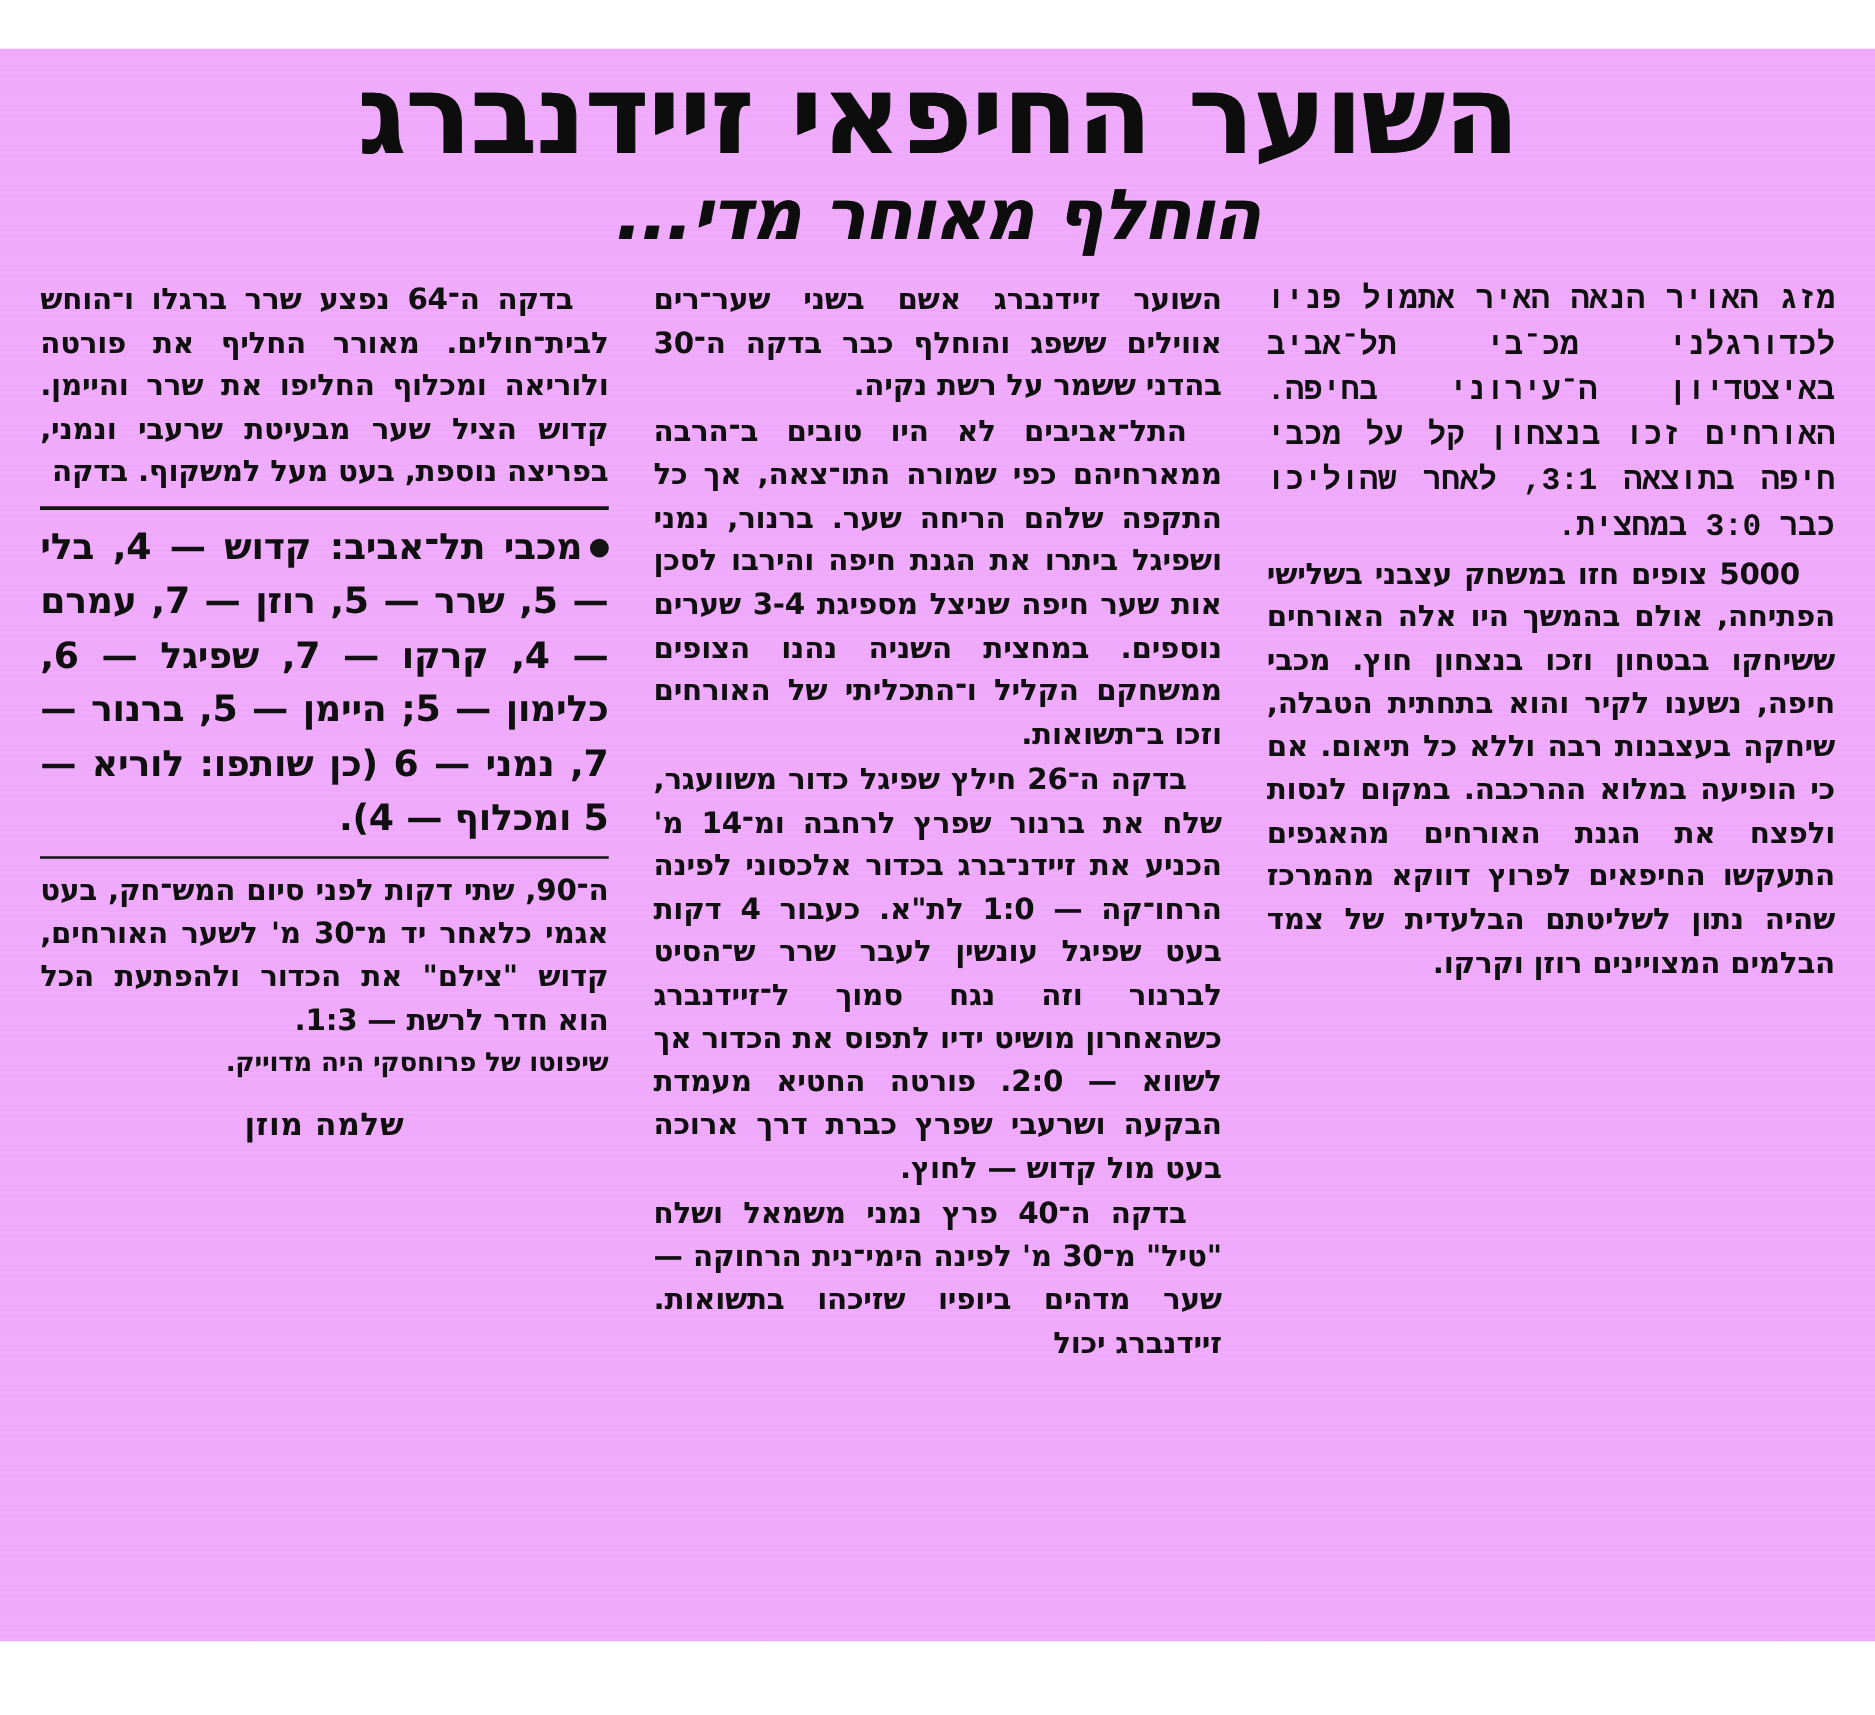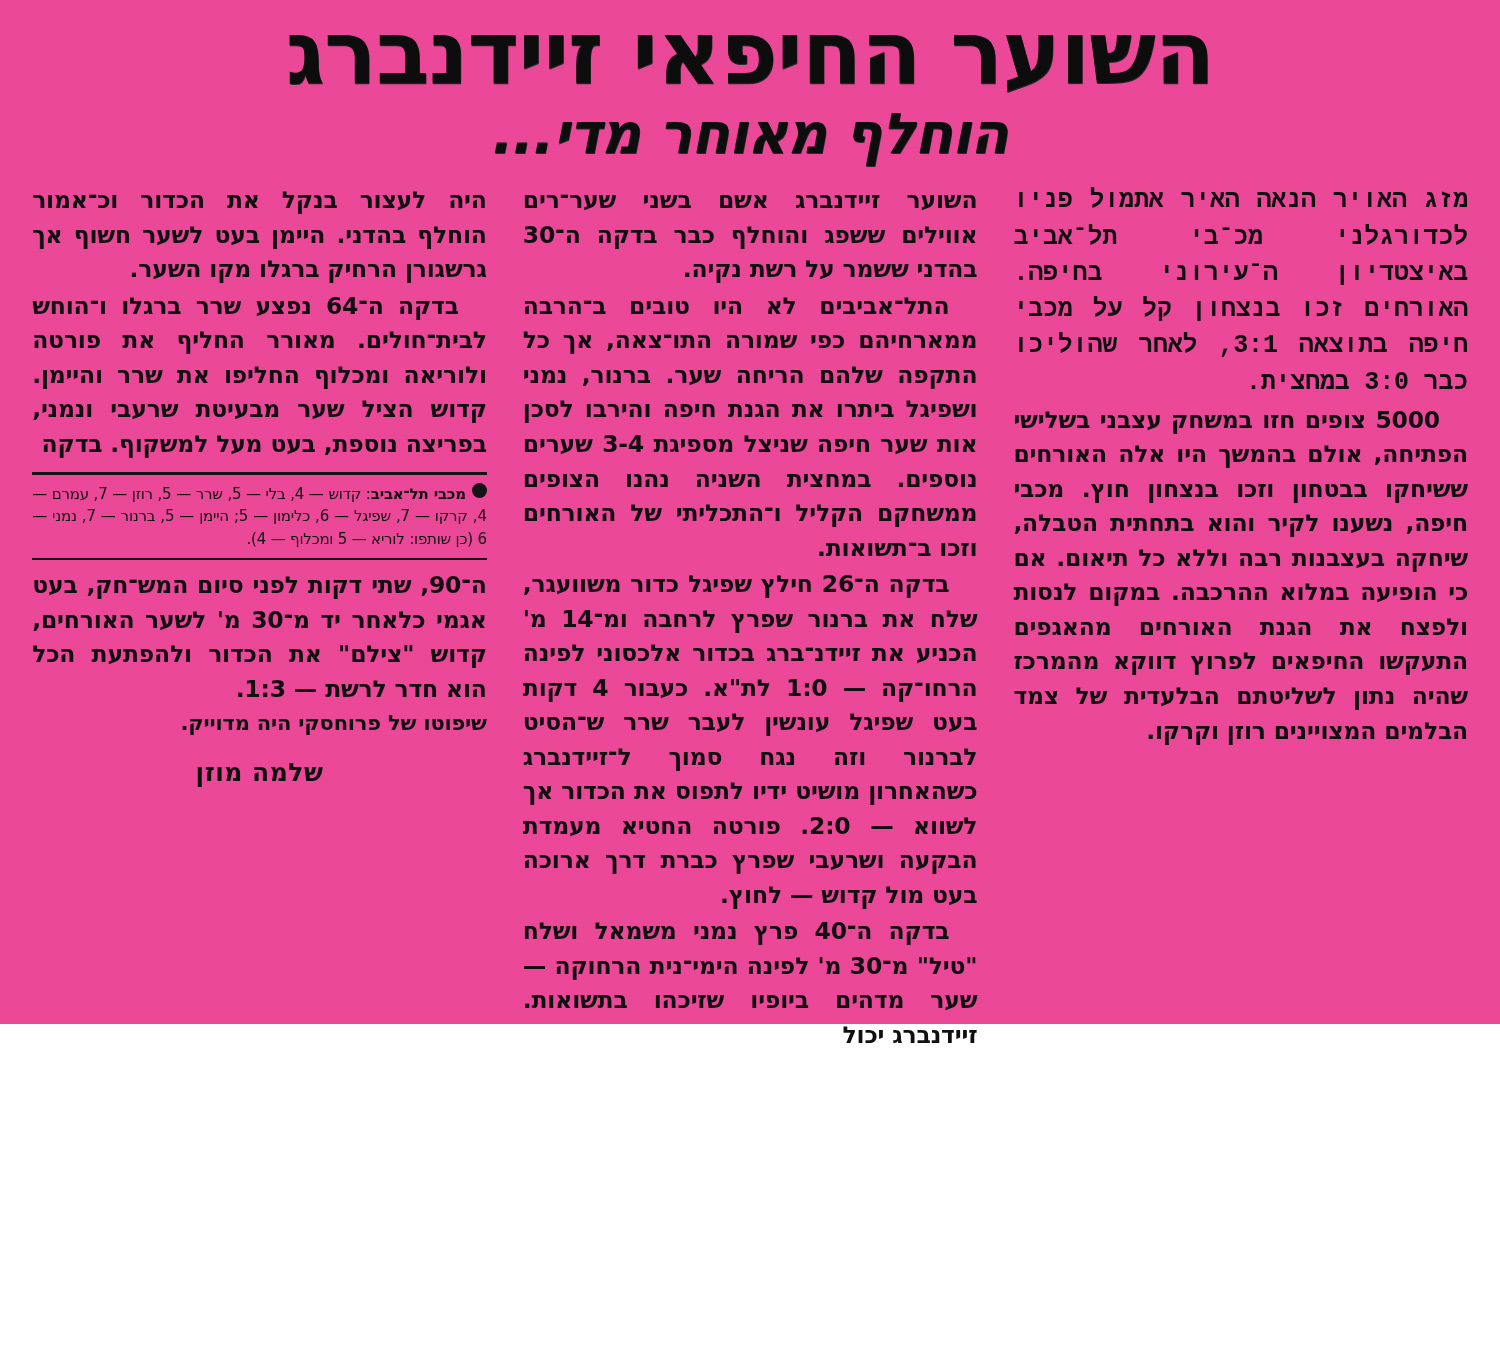--- a/index.html
+++ b/index.html
@@ -10,24 +10,25 @@
   body {
     width: 1500px;
     height: 1372px;
     font-family: "DejaVu Sans", sans-serif;
     color: #111111;
     overflow: hidden;
   }
   .page {
     position: relative;
     width: 1500px;
-    height: 1024px;
-    background: #ec4899;
+    height: 1274px;
+    background: #f0abfc;
     padding: 0;
     box-sizing: border-box;
+    margin-top: 39px;
   }
 
   
   .headline {
     direction: rtl;
     text-align: center;
     font-family: "DejaVu Sans", sans-serif;
     font-weight: 700;
     font-size: 88px;
     line-height: 1.12;
@@ -90,23 +91,23 @@
     border: 0;
     border-top: 3px solid #151515;
     margin: 10px 0 8px 0;
   }
   .rule-thin {
     border: 0;
     border-top: 2px solid #151515;
     margin: 8px 0 8px 0;
   }
   .lineup {
-    font-size: 15px;
+    font-size: 29px;
     line-height: 1.5;
-    font-weight: 400;
+    font-weight: 700;
     text-align: justify;
   }
   .bullet {
     display: inline-block;
     width: 15px;
     height: 15px;
     border-radius: 50%;
     background: #141414;
     margin-left: 6px;
     vertical-align: 1px;
@@ -151,21 +152,20 @@
     </div>
 
     <div class="col col-mid">
       <p>השוער זיידנברג אשם בשני שער־רים אווילים ששפג והוחלף כבר בדקה ה־30 בהדני ששמר על רשת נקיה.</p>
       <p class="indent">התל־אביבים לא היו טובים ב־הרבה ממארחיהם כפי שמורה התו־צאה, אך כל התקפה שלהם הריחה שער. ברנור, נמני ושפיגל ביתרו את הגנת חיפה והירבו לסכן אות שער חיפה שניצל מספיגת 3-4 שערים נוספים. במחצית השניה נהנו הצופים ממשחקם הקליל ו־התכליתי של האורחים וזכו ב־תשואות.</p>
       <p class="indent">בדקה ה־26 חילץ שפיגל כדור משוועגר, שלח את ברנור שפרץ לרחבה ומ־14 מ' הכניע את זיידנ־ברג בכדור אלכסוני לפינה הרחו־קה — 1:0 לת"א. כעבור 4 דקות בעט שפיגל עונשין לעבר שרר ש־הסיט לברנור וזה נגח סמוך ל־זיידנברג כשהאחרון מושיט ידיו לתפוס את הכדור אך לשווא — 2:0. פורטה החטיא מעמדת הבקעה ושרעבי שפרץ כברת דרך ארוכה בעט מול קדוש — לחוץ.</p>
       <p class="indent">בדקה ה־40 פרץ נמני משמאל ושלח "טיל" מ־30 מ' לפינה הימי־נית הרחוקה — שער מדהים ביופיו שזיכהו בתשואות. זיידנברג יכול</p>
     </div>
 
     <div class="col col-left">
-      <p>היה לעצור בנקל את הכדור וכ־אמור הוחלף בהדני. היימן בעט לשער חשוף אך גרשגורן הרחיק ברגלו מקו השער.</p>
       <p class="indent">בדקה ה־64 נפצע שרר ברגלו ו־הוחש לבית־חולים. מאורר החליף את פורטה ולוריאה ומכלוף החליפו את שרר והיימן. קדוש הציל שער מבעיטת שרעבי ונמני, בפריצה נוספת, בעט מעל למשקוף. בדקה</p>
 
       <hr class="rule">
 
       <div class="lineup">
         <span class="bullet"></span><strong>מכבי תל־אביב</strong><span>: קדוש — 4, בלי — 5, שרר — 5, רוזן — 7, עמרם — 4, קרקו — 7, שפיגל — 6, כלימון — 5; היימן — 5, ברנור — 7, נמני — 6 (כן שותפו: לוריא — 5 ומכלוף — 4).</span>
       </div>
 
 
       <hr class="rule-thin">

